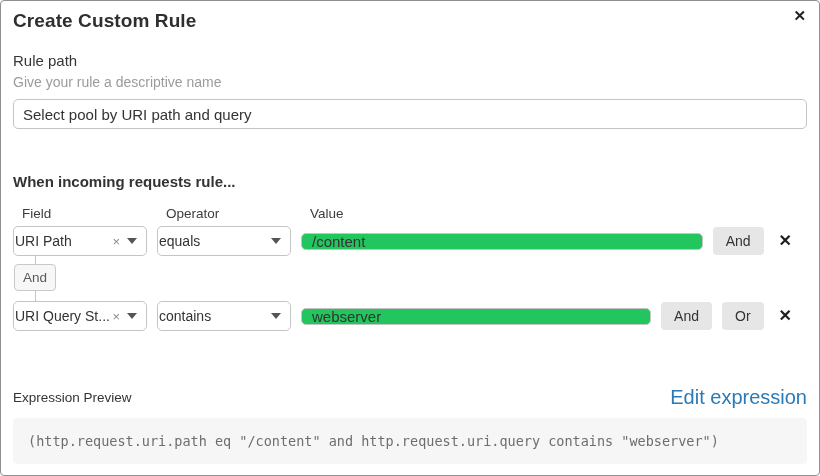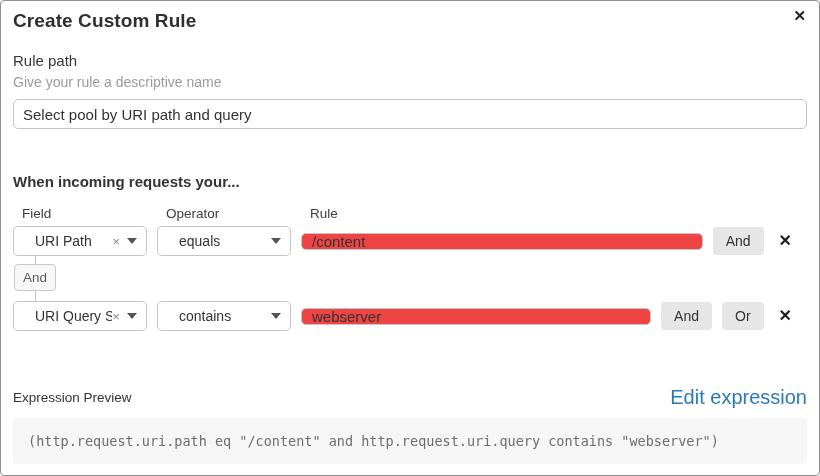--- a/index.html
+++ b/index.html
@@ -85,21 +85,21 @@
   }
   .select-box {
     width: 134px;
     min-width: 134px;
     height: 30px;
     border: 1px solid #c4c4c4;
     border-radius: 5px;
     background: #fff;
     display: flex;
     align-items: center;
-    padding: 0 9px 0 21px;
+    padding: 0 9px 0 1px;
     cursor: pointer;
   }
   .select-box .sel-label {
     flex: 1;
     font-size: 14px;
     color: #333;
     white-space: nowrap;
     overflow: hidden;
   }
   .clear-x {
@@ -117,21 +117,21 @@
   .value-input {
     flex: 1;
     height: 17px;
     border: 1px solid #c4c4c4;
     border-radius: 5px;
     padding: 0 10px;
     font-family: "Liberation Sans", sans-serif;
     font-size: 15px;
     color: #333;
     outline: none;
-    background: #ef4444;
+    background: #22c55e;
     min-width: 0;
   }
   .gray-btn {
     height: 28px;
     border: none;
     border-radius: 4px;
     background: #e6e6e6;
     color: #333;
     font-family: "Liberation Sans", sans-serif;
     font-size: 14px;
@@ -205,26 +205,26 @@
 
 <div class="dialog">
 
   <div class="dialog-title">Create Custom Rule</div>
   <div class="close-icon">✕</div>
 
   <div class="field-label">Rule path</div>
   <div class="field-hint">Give your rule a descriptive name</div>
   <input class="text-input" type="text" value="Select pool by URI path and query" style="">
 
-  <div class="section-heading">When incoming requests your...</div>
+  <div class="section-heading">When incoming requests rule...</div>
 
   <div class="col-labels">
     <div class="col">Field</div>
     <div class="col">Operator</div>
-    <div class="col">Rule</div>
+    <div class="col">Value</div>
   </div>
 
   <div class="cond-row">
     <div class="select-box">
       <span class="sel-label">URI Path</span>
       <span class="clear-x">×</span>
       <span class="caret"></span>
     </div>
     <div class="select-box">
       <span class="sel-label">equals</span>

